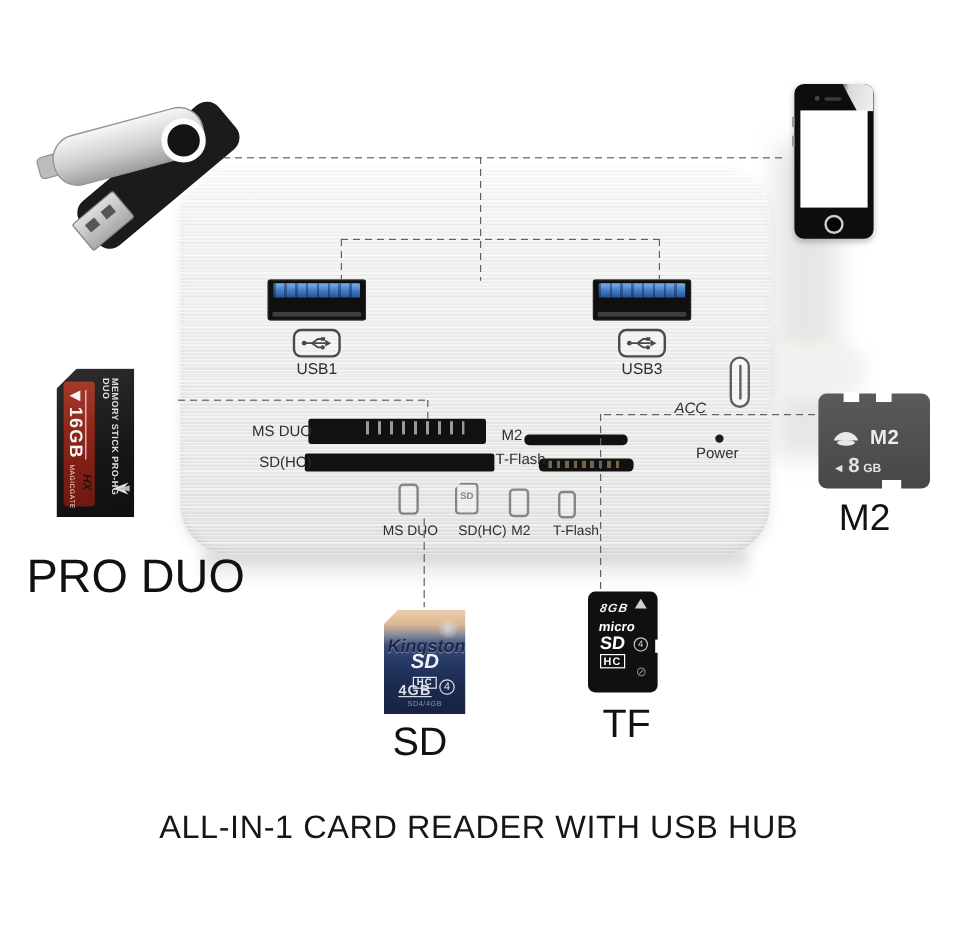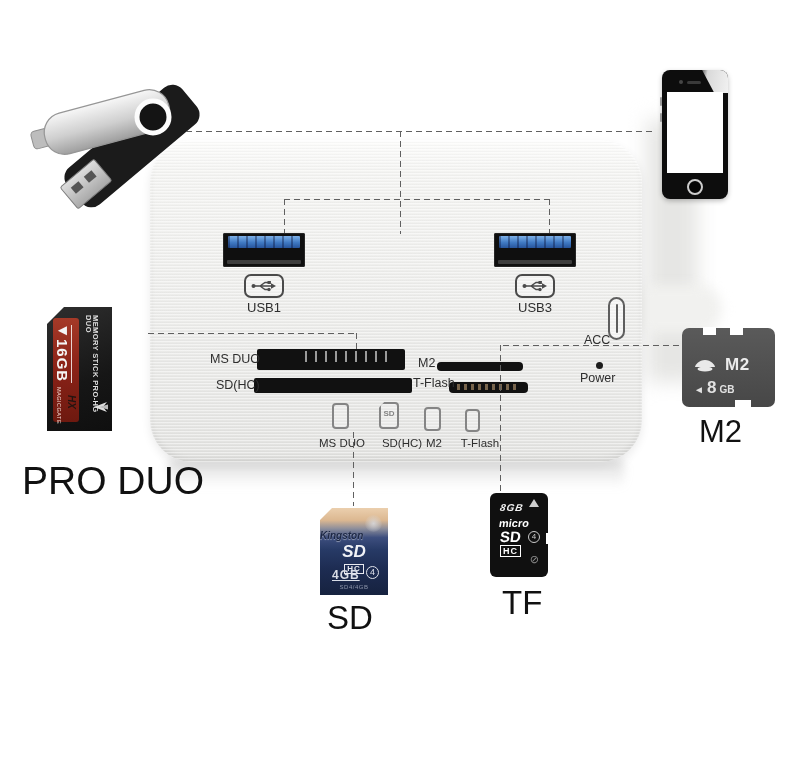--- a/index.html
+++ b/index.html
@@ -29,21 +29,21 @@
     background:linear-gradient(180deg,#7db0e8 0%,#3f79c2 55%,#27549b 100%);}
   .usb-tongue:after{content:"";position:absolute;inset:0;
     background:repeating-linear-gradient(90deg, rgba(10,20,60,.4) 0 2px, rgba(0,0,0,0) 2px 9px);}
   .usb-strip{position:absolute;left:4px;right:4px;bottom:3px;height:4px;background:#3d3d3d;border-radius:1px;}
   .usb-icon{width:40px;height:24px;border:2px solid #4a4a4a;border-radius:7px;margin:7px auto 0;
     display:flex;align-items:center;justify-content:center;background:rgba(255,255,255,.25);}
   .usb-label{text-align:center;font-size:13px;color:#2e2e2e;margin-top:2px;}
 
   .acc-port{left:458px;top:157px;width:17px;height:43px;border:2px solid #5e5e5e;border-radius:9px;background:rgba(255,255,255,.4);}
   .acc-pin{position:absolute;left:50%;top:5px;bottom:5px;width:2px;margin-left:-1px;background:#5e5e5e;border-radius:1px;}
-  .acc-label{left:434px;top:193px;font-size:13px;color:#2e2e2e;}
+  .acc-label{left:412px;top:193px;font-size:13px;color:#2e2e2e;font-style:italic;}
   .power-dot{left:446px;top:222px;width:7px;height:7px;border-radius:50%;background:#1c1c1c;}
   .power-label{left:430px;top:231px;font-size:13px;color:#2e2e2e;}
 
   .slot{background:#111;border-radius:2px;}
   .slot-msduo{left:107px;top:209px;width:148px;height:21px;}
   .slot-msduo .teeth{position:absolute;left:48px;right:18px;top:2px;height:11px;
     background:repeating-linear-gradient(90deg,#9a9a9a 0 2.5px,#101010 2.5px 10px);}
   .slot-sd{left:104px;top:238px;width:158px;height:15px;}
   .slot-m2{left:287px;top:222px;width:86px;height:9px;border-radius:4px;}
   .slot-tf{left:299px;top:242px;width:79px;height:11px;border-radius:4px;}
@@ -118,21 +118,21 @@
   .m2-cap-row{position:absolute;left:12px;top:50px;display:flex;align-items:baseline;gap:3px;color:#e2e2e2;}
   .m2-arrow{font-size:10px;} .m2-num{font-size:17px;font-weight:bold;} .m2-unit{font-size:10px;font-weight:bold;}
   .m2-caption{left:699px;top:414px;font-size:31px;color:#111;}
 
   
   .sdcard{left:320px;top:508px;width:68px;height:87px;z-index:2;
     clip-path:polygon(12px 0,100% 0,100% 100%,0 100%,0 12px);
     background:linear-gradient(180deg,#ebcfae 0%,#dcb891 14%,#8b8d9b 24%,#3d4e7e 34%,#273a66 48%,#1d2c52 70%,#16223f 100%);}
   .sd-wm{position:absolute;right:6px;top:7px;width:17px;height:17px;border-radius:50%;opacity:.85;
     background:radial-gradient(circle,#d8dade 0%, rgba(200,200,200,.05) 75%);}
-  .sd-brand{position:absolute;top:22px;left:0;width:100%;text-align:left;font-size:10px;font-weight:bold;
+  .sd-brand{position:absolute;top:22px;left:0;width:100%;text-align:right;font-size:15px;font-weight:bold;
     font-style:italic;color:#1c2744;text-shadow:0 1px 1px rgba(255,255,255,.45);}
   .sd-logo{position:absolute;top:36px;left:0;width:100%;text-align:center;line-height:.9;}
   .sd-logo .sd-big{font-size:17px;font-weight:bold;font-style:italic;color:#f0f2f6;}
   .sd-logo .sd-hc{display:inline-block;margin-top:1px;font-size:8px;font-weight:bold;color:#e8eaf0;
     border:1px solid #e8eaf0;padding:0 2px;letter-spacing:1px;}
   .sd-cap{position:absolute;left:12px;top:60px;font-size:12px;font-weight:bold;color:#d9dde6;letter-spacing:1px;text-decoration:underline;}
   .sd-class{position:absolute;right:9px;top:58px;width:13px;height:13px;border:1.5px solid #dfe2ea;border-radius:50%;
     color:#dfe2ea;font-size:9px;line-height:11px;text-align:center;}
   .sd-model{position:absolute;bottom:5px;left:0;width:100%;text-align:center;font-size:6px;color:#8d95ab;letter-spacing:.5px;}
   .sd-caption{left:327px;top:599px;font-size:33px;color:#111;}
@@ -336,14 +336,15 @@
     <div class="tf-tri"></div>
     <div class="tf-cap">8GB</div>
     <div class="tf-micro">micro</div>
     <div class="tf-sd">SD</div>
     <div class="tf-hc">HC</div>
     <div class="tf-class">4</div>
     <div class="tf-sym">⊘</div>
   </div>
   <div class="abs tf-caption">TF</div>
 
+  <div class="abs footer-caption">ALL-IN-1 CARD READER WITH USB HUB</div>
 
 </div>
 
 </body></html>

